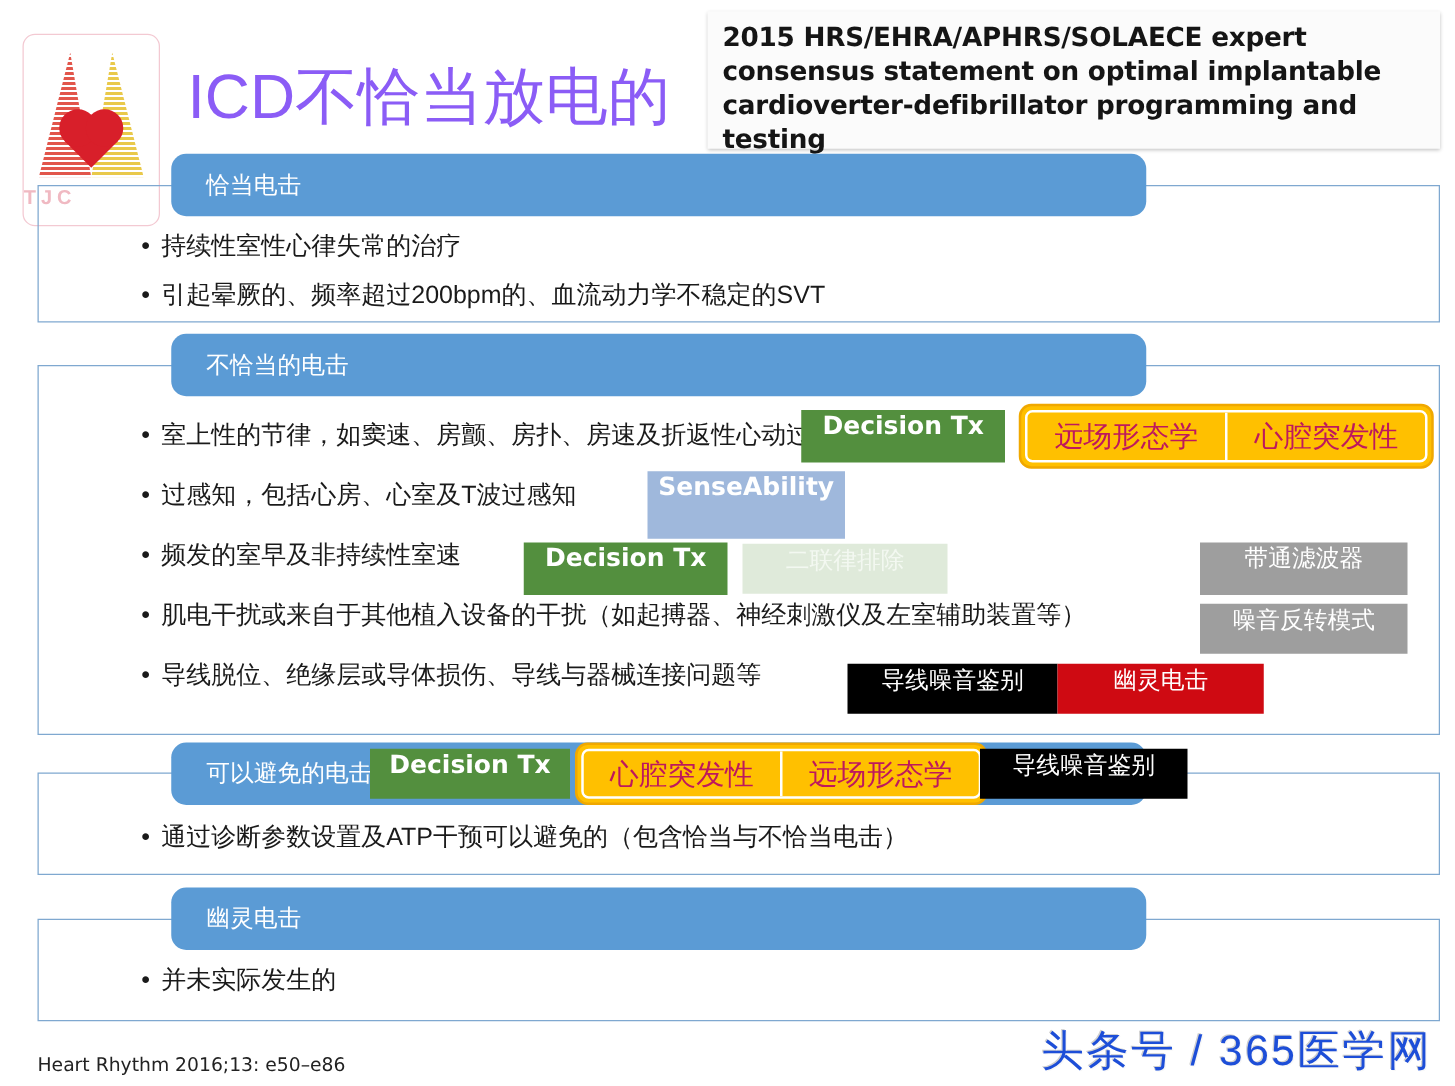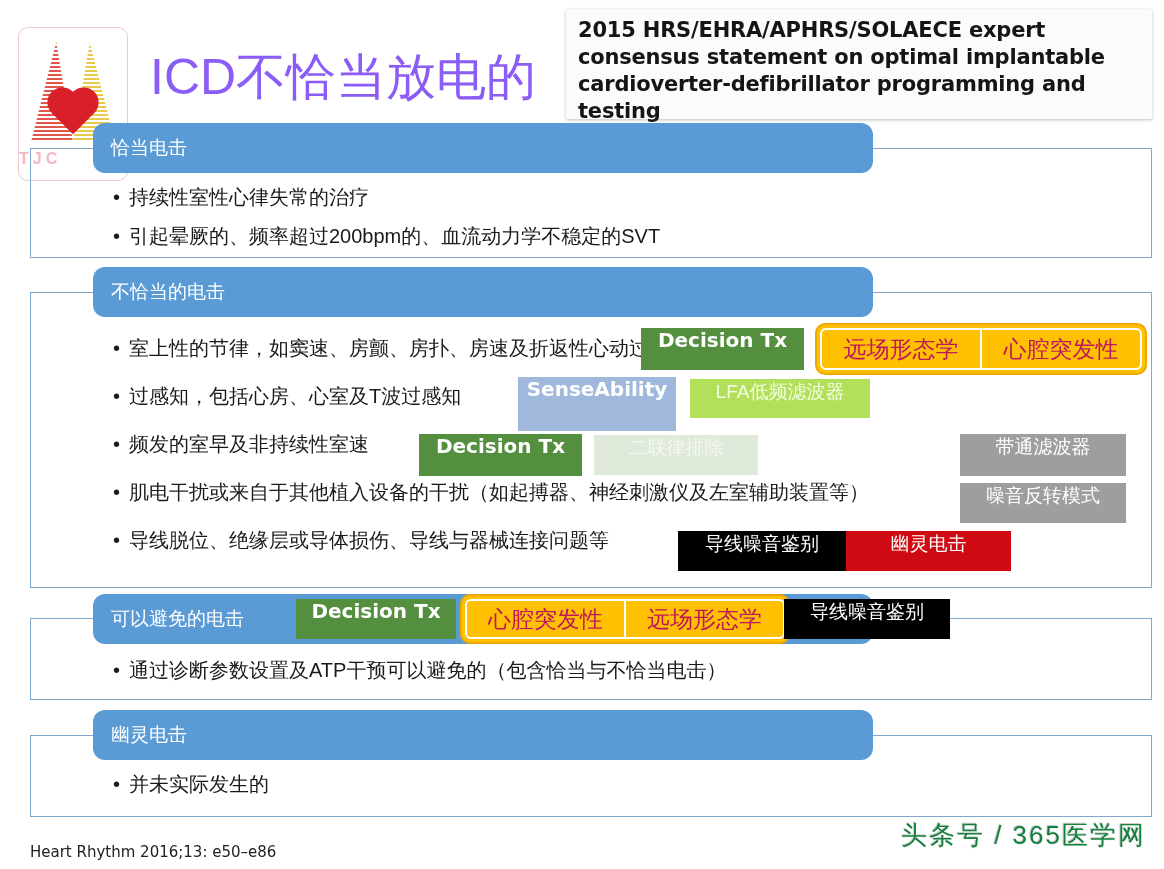--- a/index.html
+++ b/index.html
@@ -59,21 +59,21 @@
     line-height:1.28;letter-spacing:-0.2px;
   }
 
   
   .frame{
     position:absolute;border:1px solid #7fa8d0;background:transparent;
   }
   .hdr{
     position:absolute;background:#5B9BD5;border-radius:12px;
     color:#ffffff;font-size:19px;
-    display:flex;align-items:center;padding-left:18px;box-sizing:border-box;
+    display:flex;align-items:center;padding-left:28px;box-sizing:border-box;margin-left:44px;
   }
   .bullets{position:absolute;font-size:20px;color:#1a1a1a;line-height:1.0;}
   .bul{display:flex;align-items:flex-start;margin-bottom:14px;white-space:nowrap;}
   .bul .dot{width:16px;flex:none;font-size:20px;line-height:1.25;}
   .bul .txt{line-height:1.25;}
 
   
   .badge{
     position:absolute;display:flex;align-items:flex-start;justify-content:center;
     color:#fff;box-sizing:border-box;white-space:nowrap;
@@ -102,21 +102,21 @@
   }
   .pill-cell + .pill-cell{border-left:2px solid #ffffff;}
 
   
   .footer-ref{
     position:absolute;left:30px;top:843px;font-size:15px;color:#222;
     font-family:"DejaVu Sans","Liberation Sans",sans-serif;white-space:nowrap;
   }
   .watermark{
     position:absolute;right:18px;top:818px;
-    font-size:26px;color:#15803d;white-space:nowrap;letter-spacing:2px;
+    font-size:34px;color:#1d4ed8;white-space:nowrap;letter-spacing:2px;
     text-shadow:1px 1px 0 #f7f7f7,-1px -1px 0 #cfcfcf;
   }
 </style>
 </head>
 <body>
 
 <div class="slide">
 
   <div class="logo">
     <div class="logo-wing left"></div>
@@ -181,23 +181,20 @@
       </div>
       <div class="pill-cell">
         <span>心腔突发性</span>
       </div>
     </div>
   </div>
 
   <div class="badge b-blue" style="left:518px;top:377px;width:158px;height:54px;">
     <span>SenseAbility</span>
   </div>
-  <div class="badge b-lgreen" style="left:690px;top:379px;width:180px;height:39px;">
-    <span>LFA低频滤波器</span>
-  </div>
 
   <div class="badge b-green" style="left:419px;top:434px;width:163px;height:42px;">
     <span>Decision Tx</span>
   </div>
   <div class="badge b-fade" style="left:594px;top:435px;width:164px;height:40px;">
     <span>二联律排除</span>
   </div>
   <div class="badge b-grey" style="left:960px;top:434px;width:166px;height:42px;">
     <span>带通滤波器</span>
   </div>

